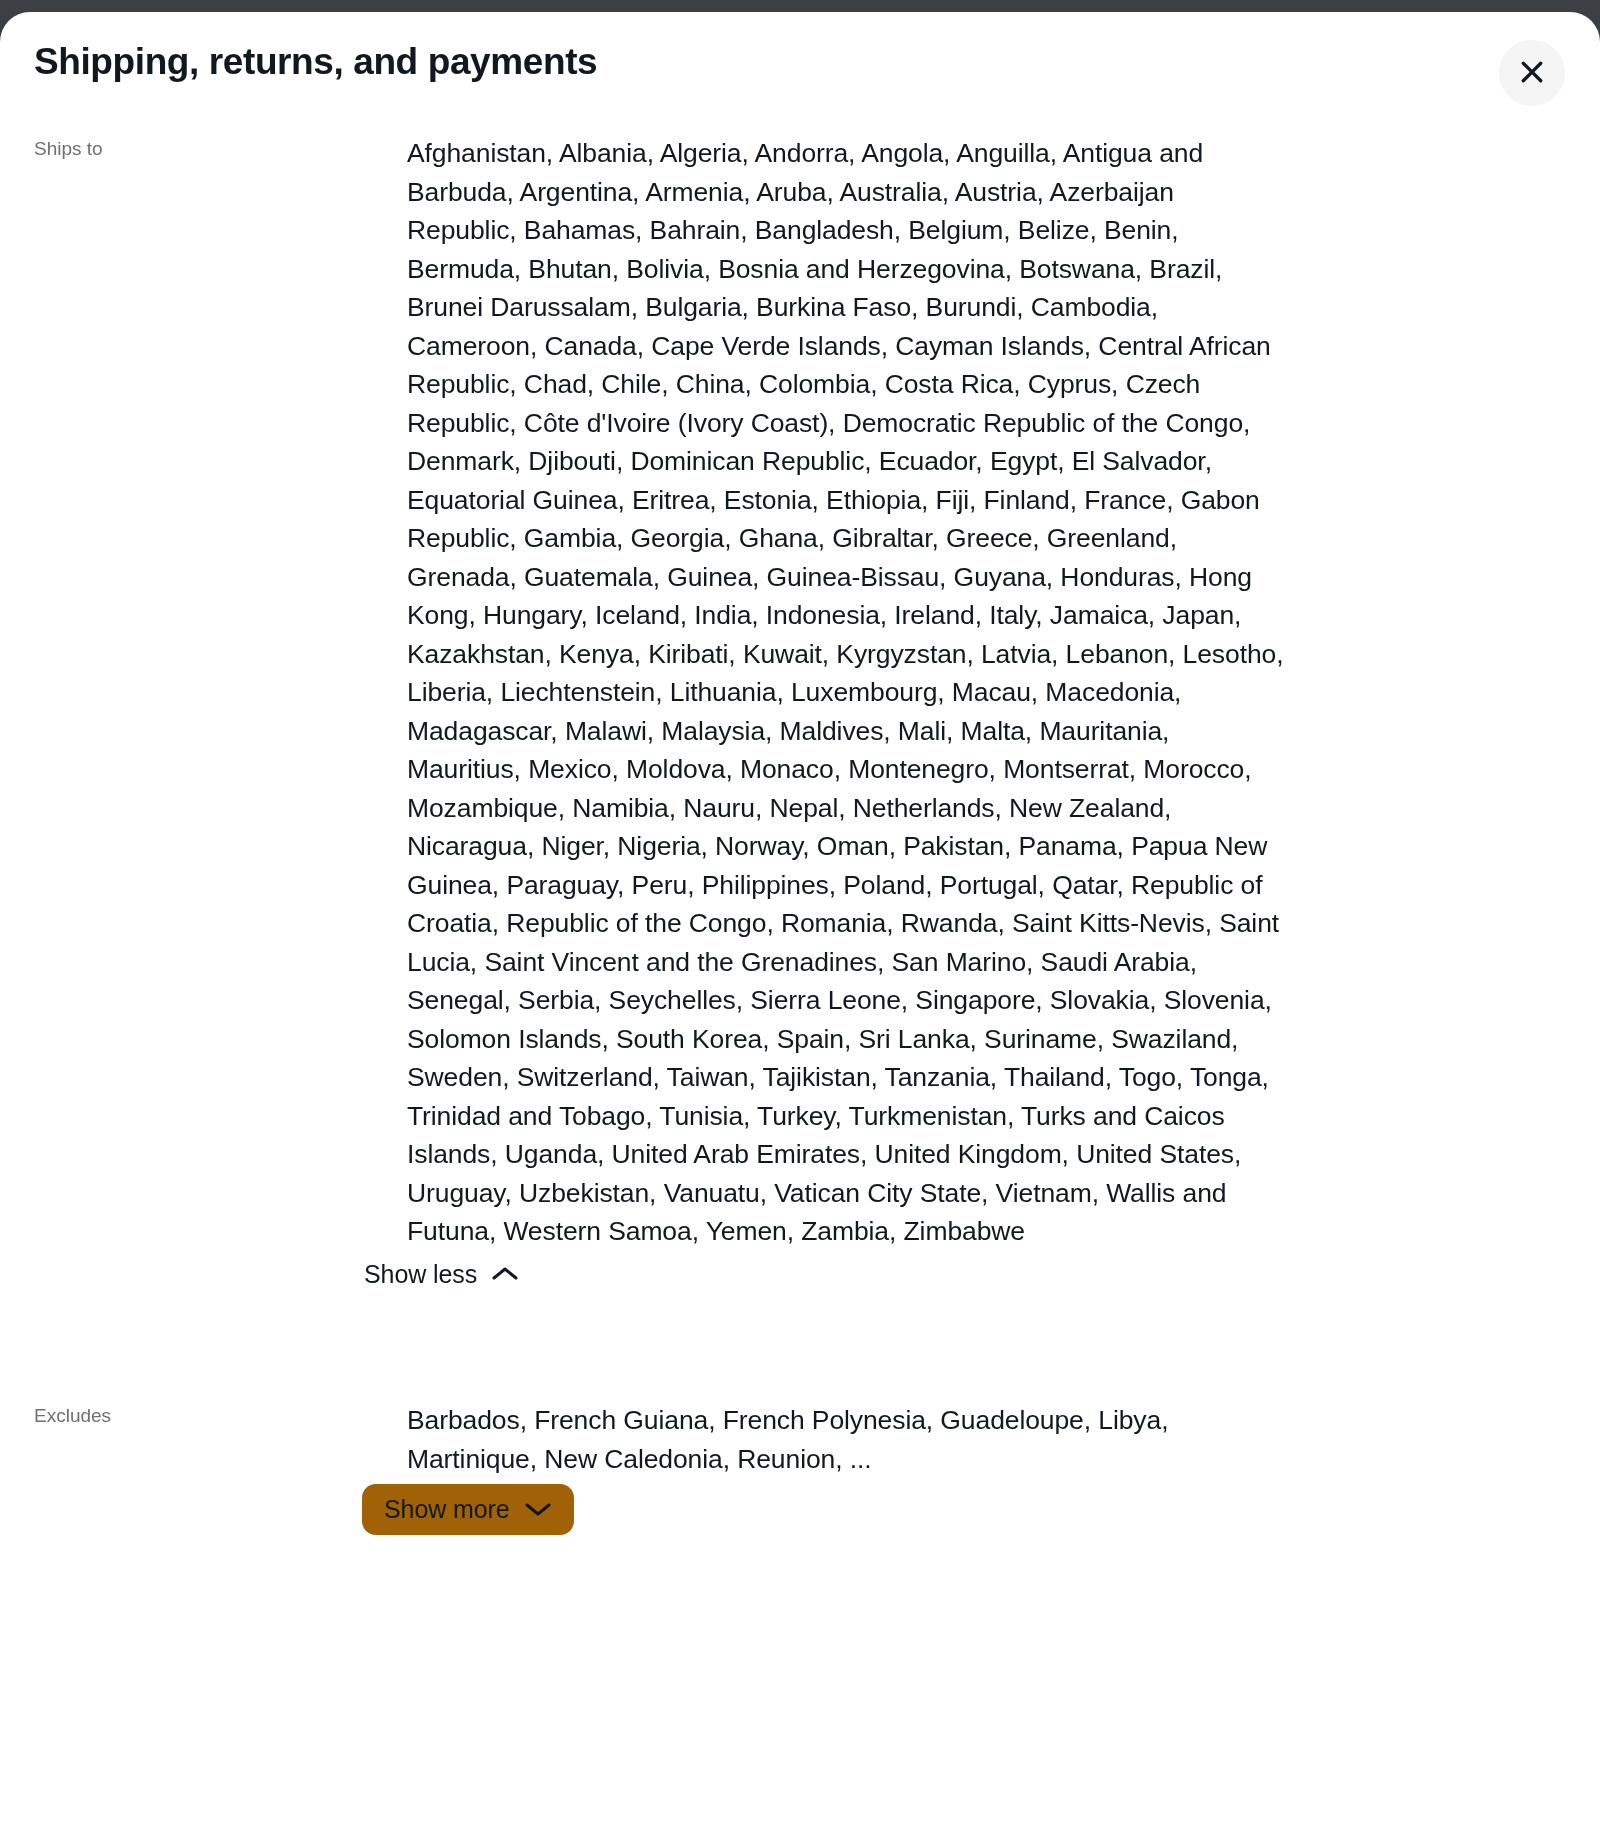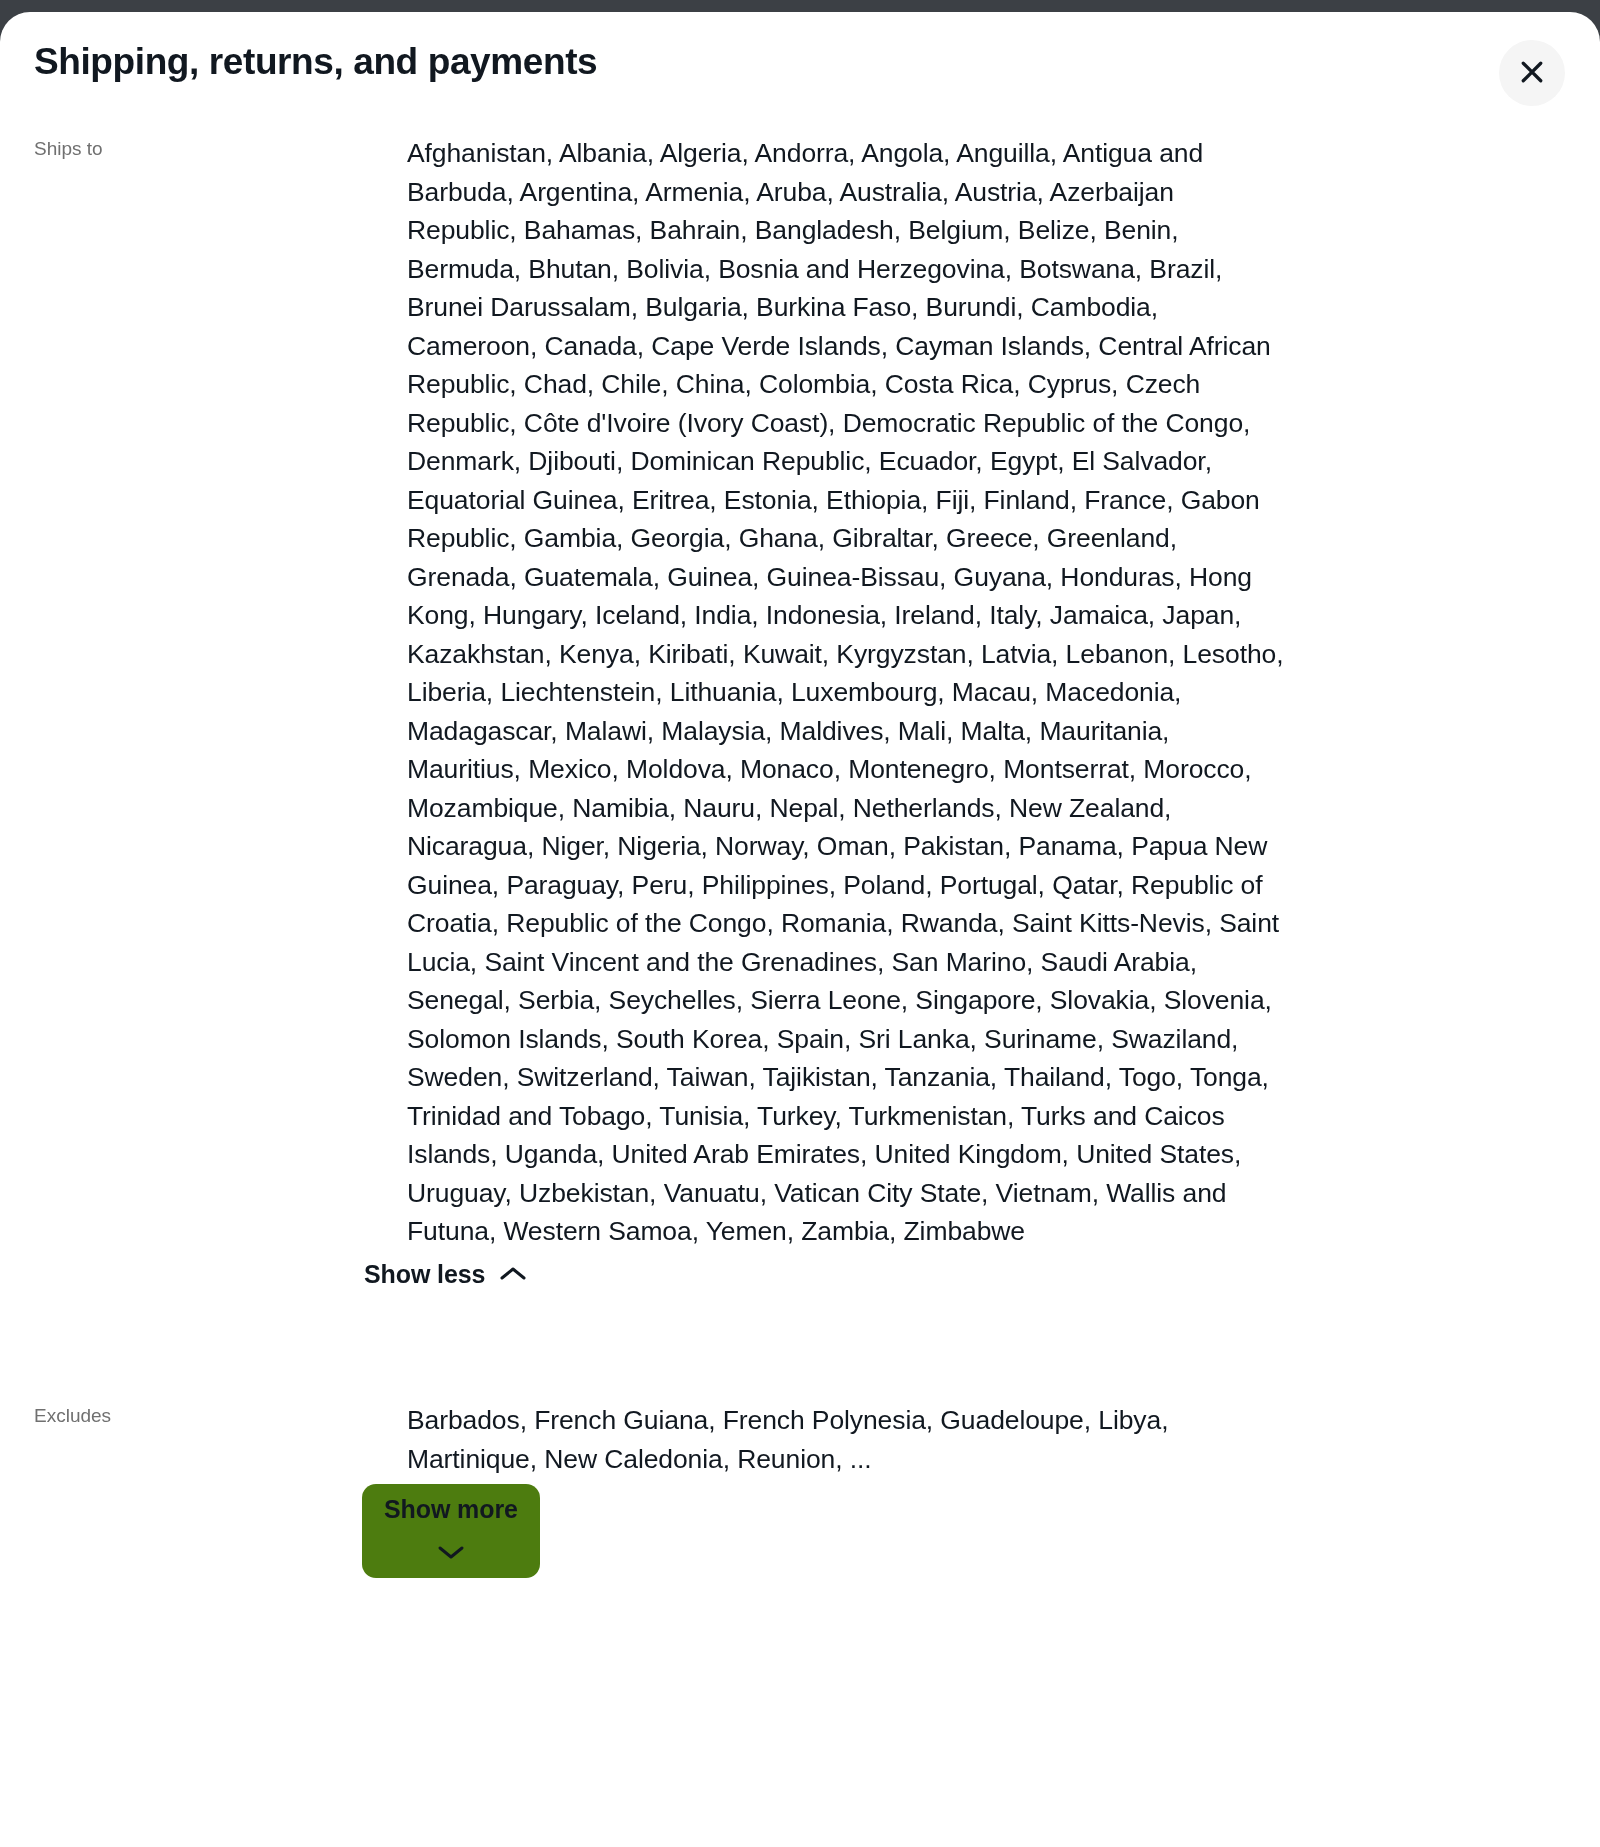--- a/index.html
+++ b/index.html
@@ -92,37 +92,36 @@
     display: block;
     margin-left: 43px;
   }
 
   .toggle-link {
     display: inline-flex;
     align-items: center;
     gap: 14px;
     margin-top: 9px;
     font-size: 25px;
-    font-weight: 700;
+    font-weight: 400;
     color: #111820;
     background: transparent;
     border: none;
     padding: 0;
     cursor: pointer;
     font-family: "Liberation Sans", sans-serif;
     letter-spacing: -0.1px;
   }
 
   .toggle-link.filled {
-    background: #4d7c0f;
+    background: #a16207;
     border-radius: 14px;
     padding: 11px 22px 11px 22px;
     margin-top: 6px;
     margin-left: -2px;
-    flex-direction: column;
   }
 
   .chevron { display: block; }
 
   .row-ships-to { margin-top: 14px; }
   .row-excludes { margin-top: 108px; }
 </style>
 </head>
 <body>
 

